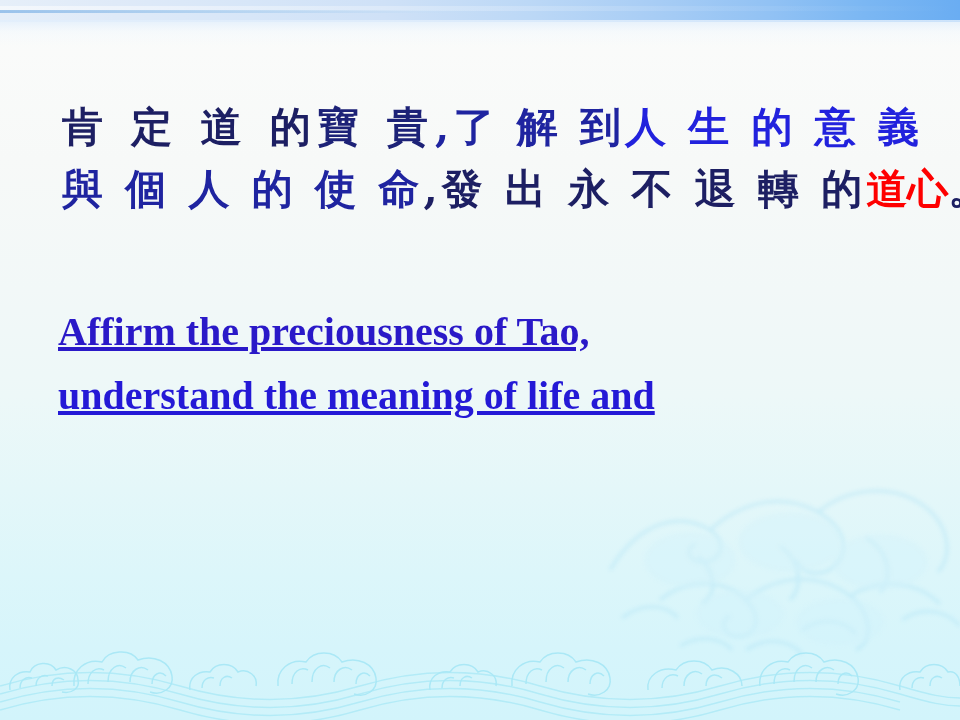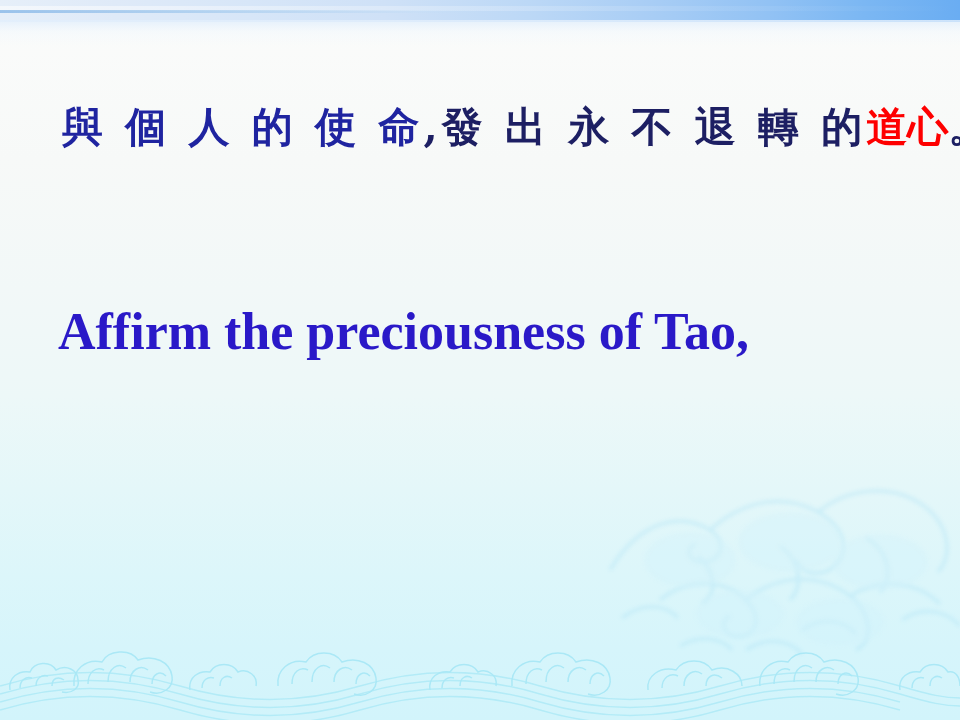--- a/index.html
+++ b/index.html
@@ -134,24 +134,25 @@
 
   .en-block {
     position: absolute;
     left: 58px;
     top: 300px;
     width: 860px;
   }
   .en-line {
     font-family: "Liberation Serif", serif;
     font-weight: bold;
-    font-size: 52px;
+    font-size: 40px;
     line-height: 64px;
     color: #2419d6;
     white-space: nowrap;
+    text-decoration: underline;
   }
   .en-line.first { color: #2a19c8; }
 </style>
 </head>
 <body>
 
 <div id="slide">
 
   <div id="top-band">
     <div id="top-band-sheen"></div>
@@ -245,21 +246,23 @@
 
       <path d="M900 62 C898 50 908 42 920 44 C926 34 942 34 948 44 C956 42 960 50 960 58"></path>
       <path d="M912 60 C912 52 918 48 924 50"></path>
       <path d="M930 58 C930 50 936 46 942 50"></path>
     </g>
   </svg>
 
   <div id="content">
 
     <div class="cn-block">
+      <div class="cn-line"><span class="cn-seg-a sp-wide">肯 定 道 的</span><span class="cn-seg-b sp-wide">寶 貴</span><span class="cn-seg-c sp-mid">,了 解 到</span><span class="cn-seg-e sp-mid">人 生 的 意 義</span></div>
       <div class="cn-line"><span class="cn-seg-c sp-mid">與 個 人 的 使 命</span><span class="cn-seg-a sp-mid">,發 出 永 不 退 轉 的</span><span class="cn-red sp-tight">道心</span><span class="cn-navy sp-tight">。</span></div>
     </div>
 
     <div class="en-block">
       <div class="en-line first">Affirm the preciousness of Tao,</div>
+      <div class="en-line">understand the meaning of life and</div>
     </div>
 
   </div>
 </div>
 
 </body></html>

